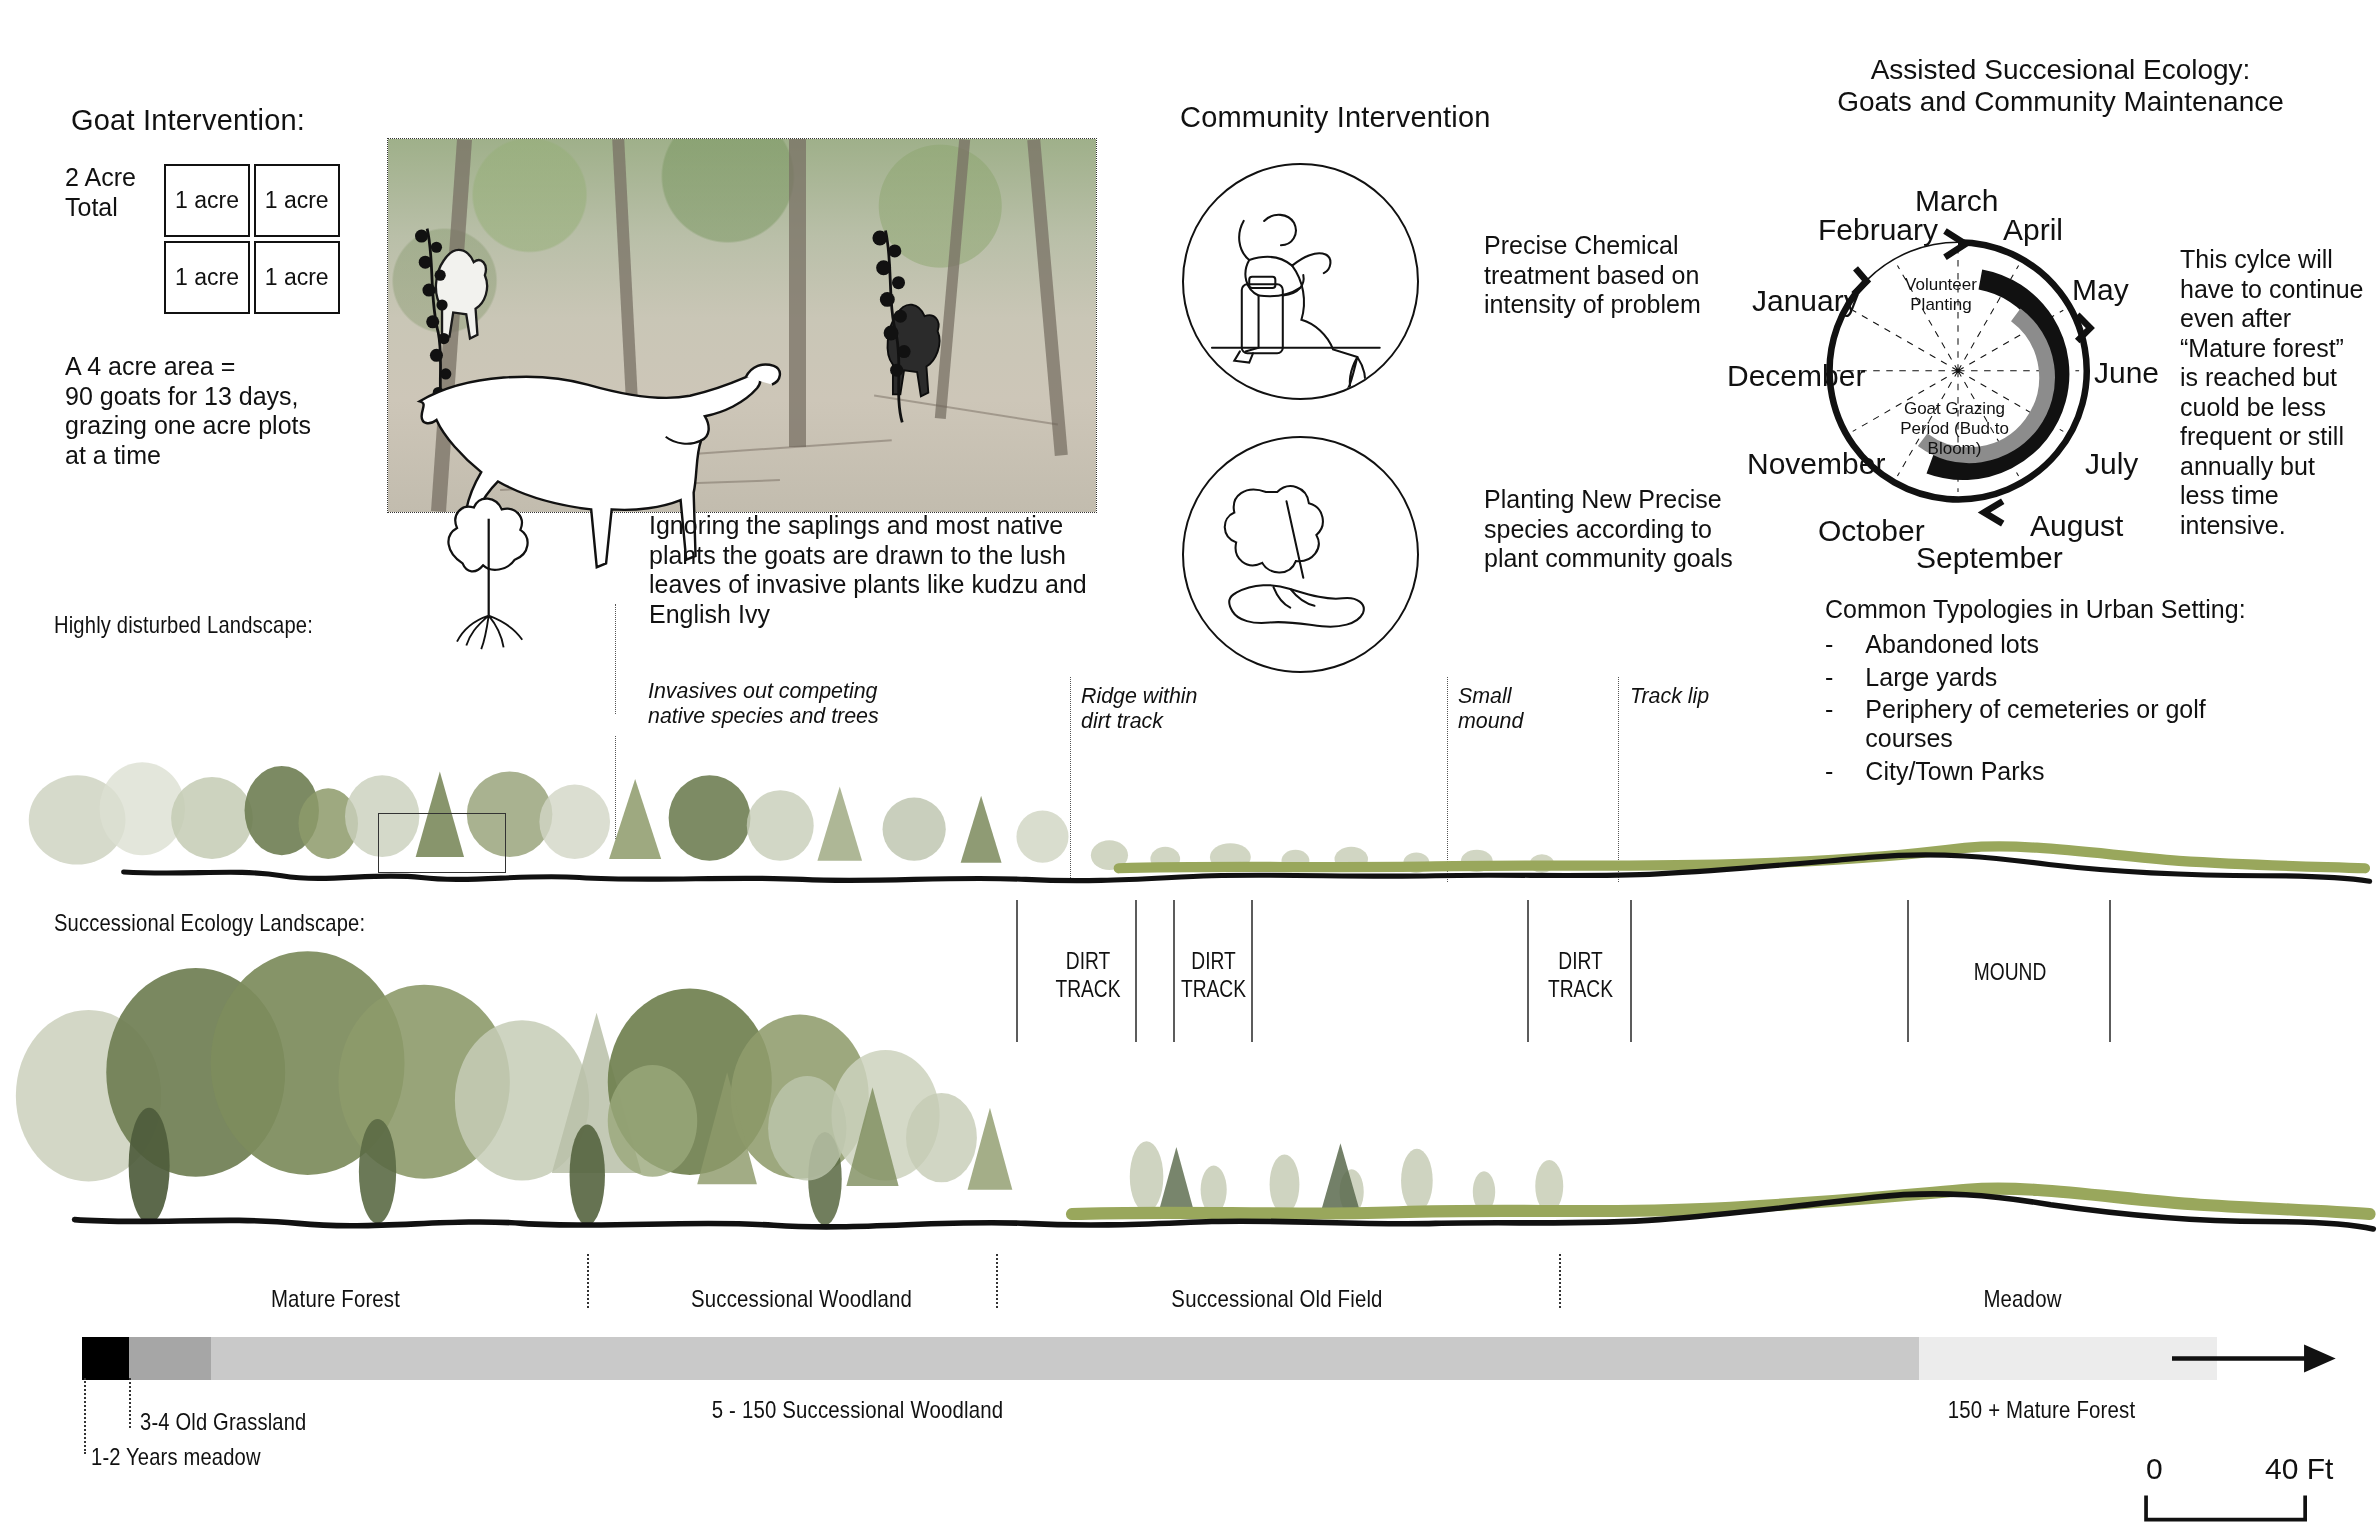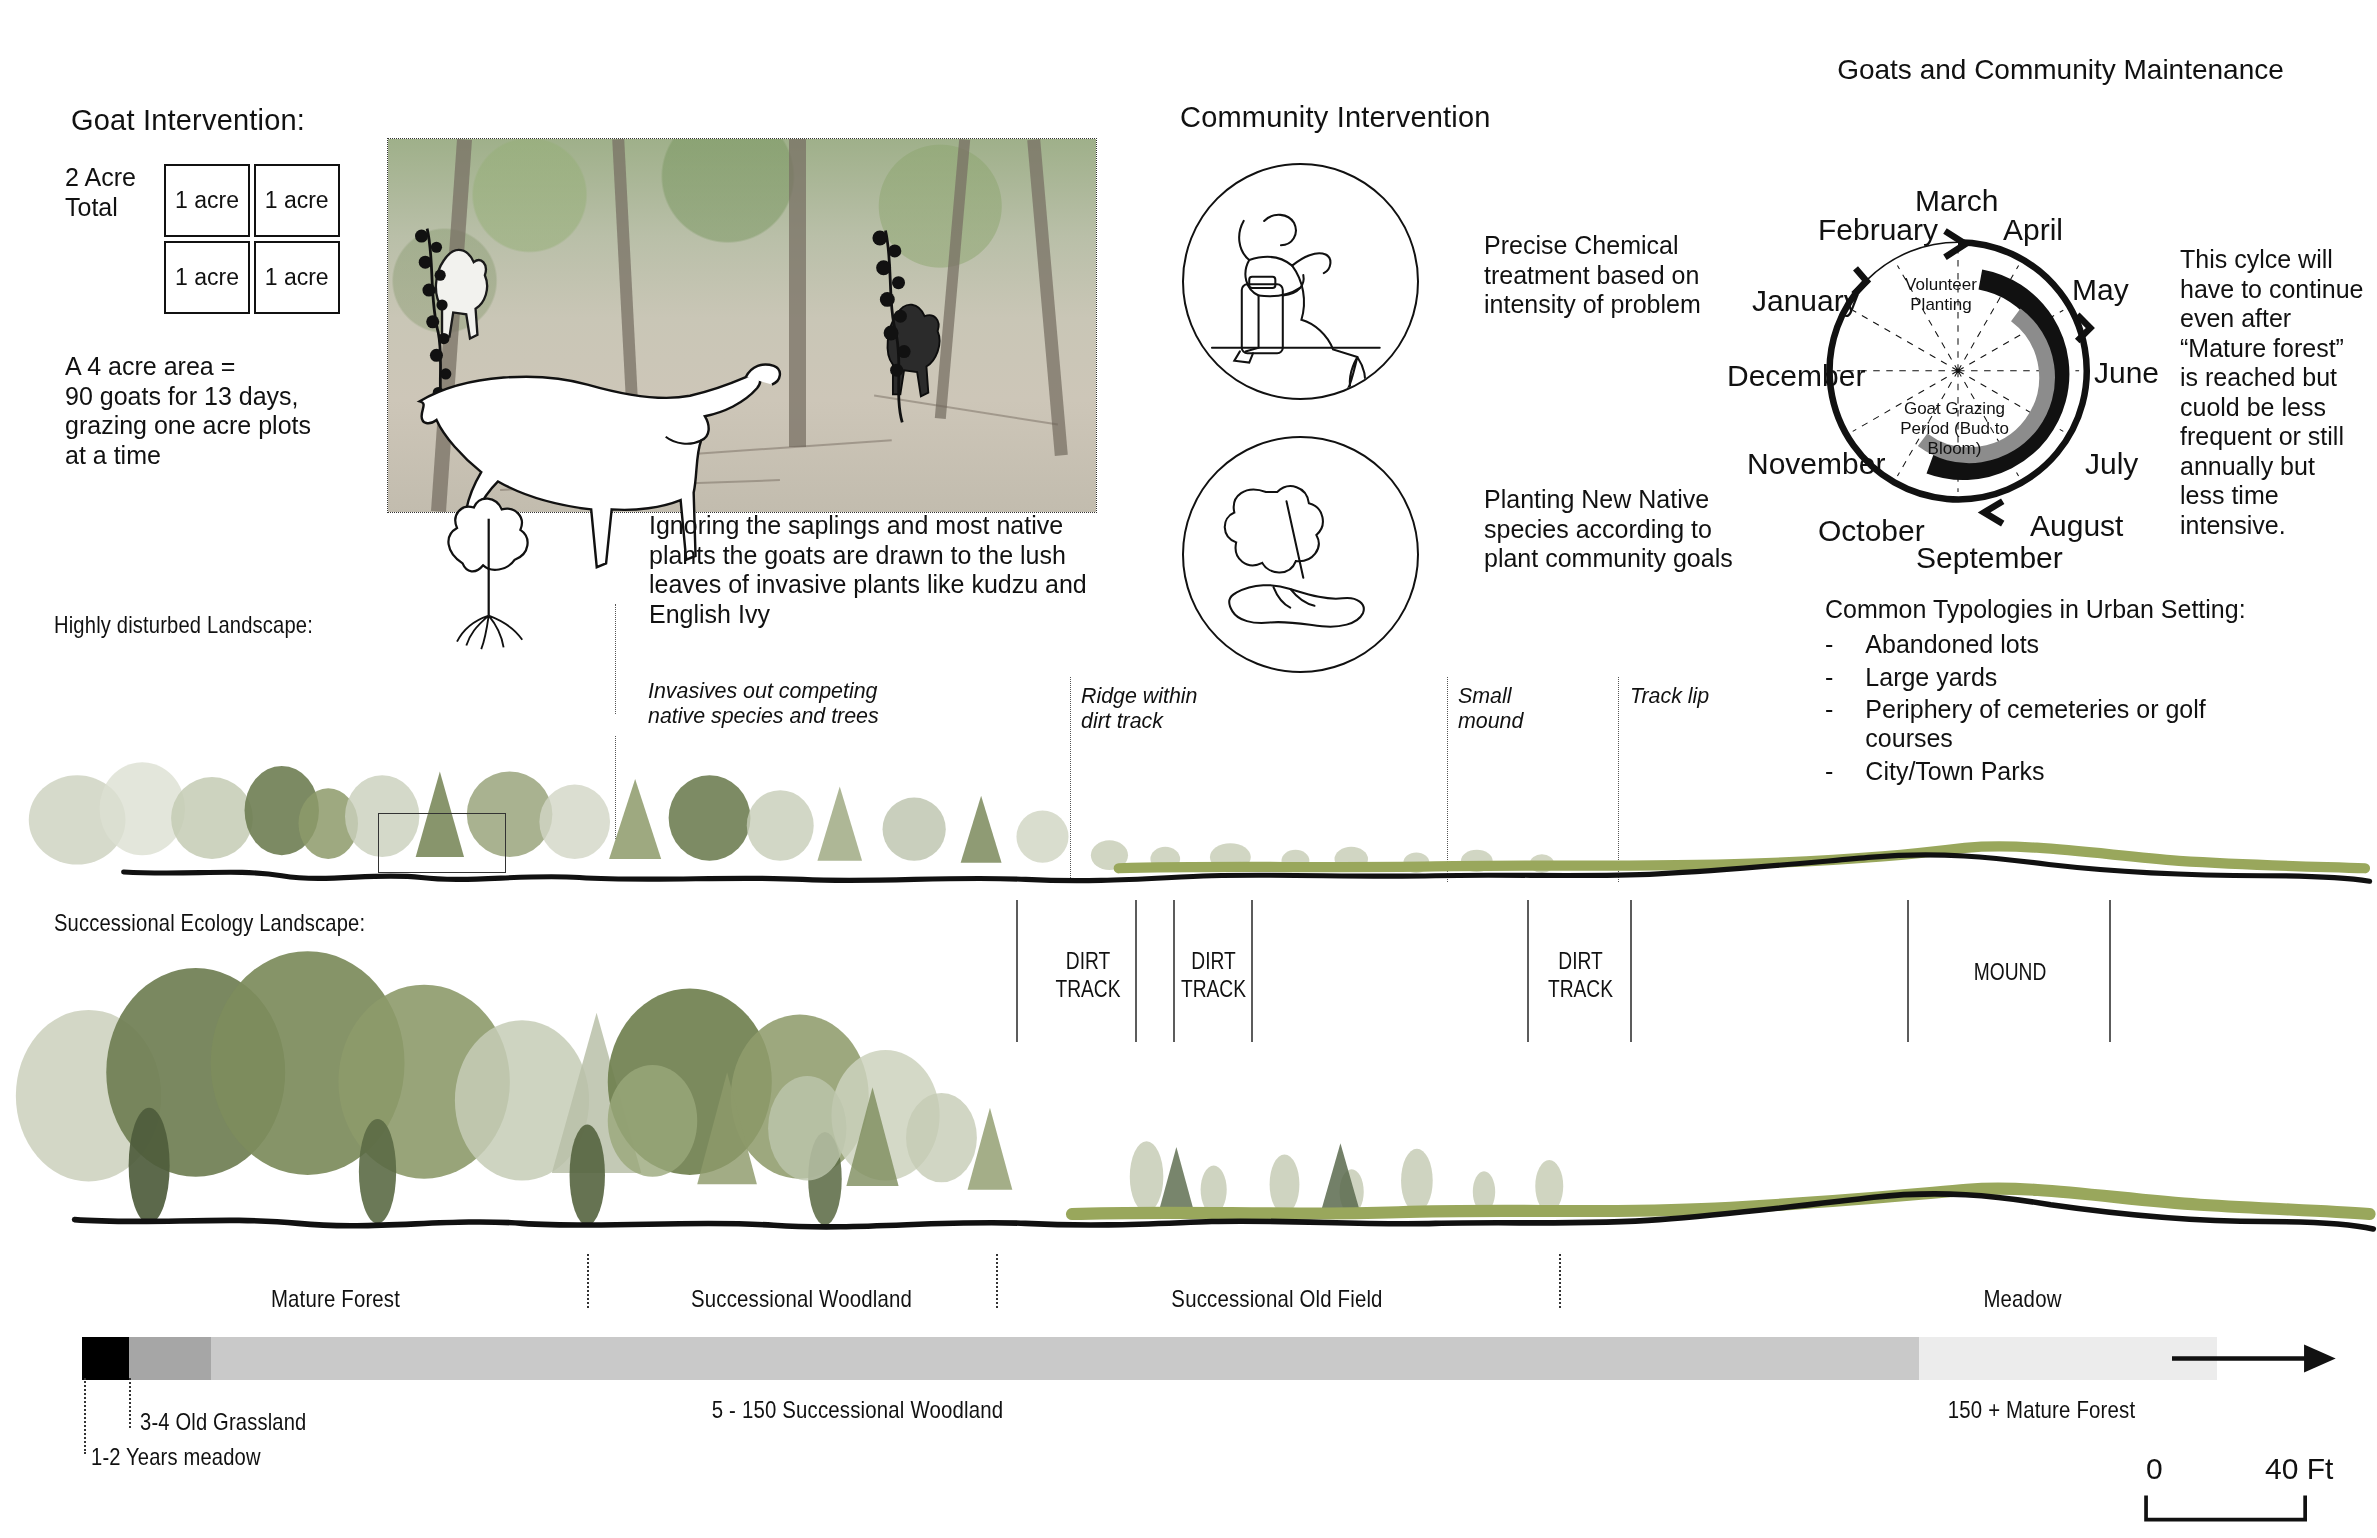--- a/index.html
+++ b/index.html
@@ -157,23 +157,24 @@
                C92 148 114 148 120 132 C138 134 150 118 142 104 C154 94 150 74 134 70
                C132 52 112 46 100 58 Z"></path>
       <path d="M110 68 L128 150"></path>
 
       <path d="M56 166 C74 156 96 156 114 162 C134 168 152 174 170 172 C186 170 196 178 192 188
                C186 200 166 204 148 202 C130 200 110 196 92 198 C74 200 58 196 52 186 C46 176 48 170 56 166 Z"></path>
       <path d="M114 162 C122 172 130 178 140 180 M96 160 C100 170 106 178 114 182"></path>
     </g>
   </svg>
 </div>
-<div class="abs body t" style="left:1484px;top:485px;width:270px;">Planting New Native species according to plant community goals</div>
+<div class="abs body t" style="left:1484px;top:485px;width:270px;">Planting New Precise species according to plant community goals</div>
 
 <div class="abs ctr" style="left:1753px;top:54px;width:615px;">
+  <div class="h2">Assisted Succesional Ecology:</div>
   <div class="h2">Goats and Community Maintenance</div>
 </div>
 
 <div class="cal" style="left:1762px;top:177px;width:392px;height:382px;">
   <svg width="392" height="382" viewBox="0 0 420 410">
     <defs>
       <marker id="ah" markerWidth="8" markerHeight="8" refX="3" refY="4" orient="auto">
         <path d="M0 0 L8 4 L0 8" fill="none" stroke="#111" stroke-width="2"></path>
       </marker>
     </defs>

